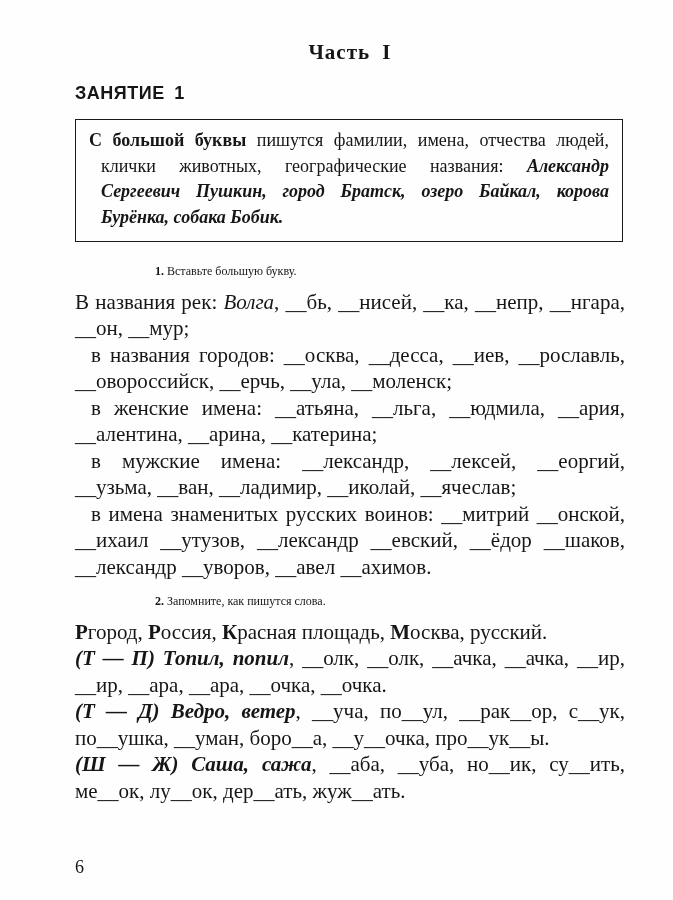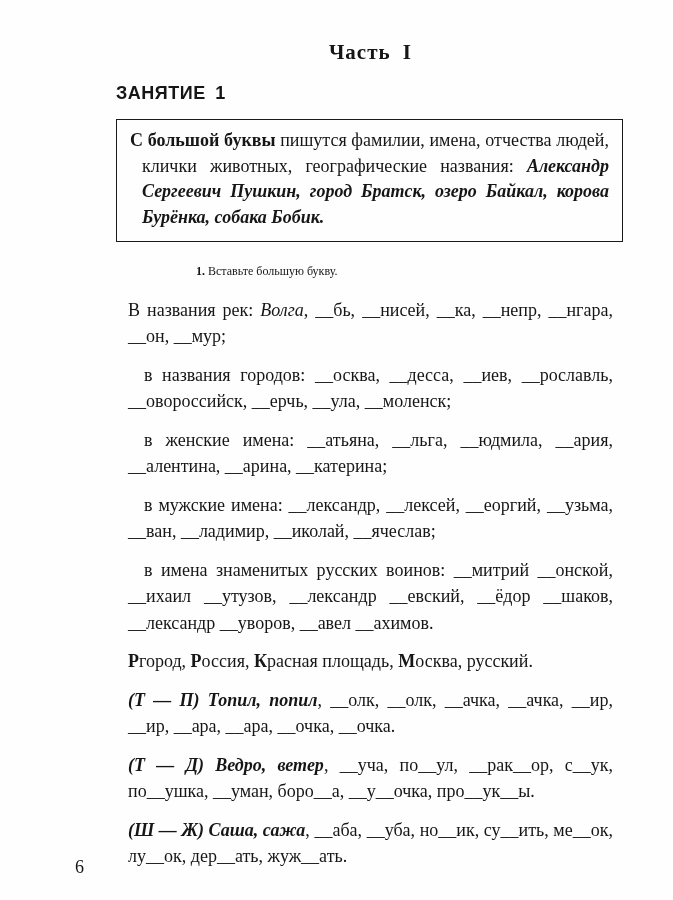--- a/index.html
+++ b/index.html
@@ -7,21 +7,21 @@
     padding: 0;
     background: #ffffff;
   }
   .page {
     position: relative;
     width: 673px;
     height: 900px;
     margin: 0 auto;
     background: #fefefe;
     box-sizing: border-box;
-    padding: 40px 48px 0 116px;
+    padding: 40px 48px 0 75px;
     overflow: hidden;
     font-family: "Liberation Serif", serif;
     color: #161616;
   }
   .part-title {
     margin: 0 0 18px 0;
     text-align: center;
     font-size: 21px;
     font-weight: 700;
     letter-spacing: 1px;
@@ -42,22 +42,22 @@
   }
   .rule-text {
     margin: 0;
     font-size: 18px;
     line-height: 25.5px;
     text-align: justify;
     padding-left: 12px;
     text-indent: -12px;
   }
   p.body {
-    margin: 12px;
-    font-size: 18px;
+    margin: 0;
+    font-size: 21px;
     line-height: 26.5px;
     text-align: justify;
   }
   p.indent {
     text-indent: 16px;
   }
   p.ex-heading {
     margin: 8px 0 4px 0;
     font-size: 12px;
     line-height: 26.5px;
@@ -86,20 +86,21 @@
     <p class="rule-text"><span class="seg-b">С большой буквы</span><span class="seg-n"> пишутся фамилии, имена, отчества людей, клички животных, географические названия: </span><span class="seg-bi">Александр Сергеевич Пушкин, город Братск, озеро Байкал, корова Бурёнка, собака Бобик.</span></p>
   </div>
 
   <p class="ex-heading"><span class="seg-b">1.</span><span class="seg-n"> Вставьте большую букву.</span></p>
   <p class="body"><span class="seg-n">В названия рек: </span><span class="seg-i">Волга</span><span class="seg-n">, __бь, __нисей, __ка, __непр, __нгара, __он, __мур;</span></p>
   <p class="body indent"><span class="seg-n">в названия городов: __осква, __десса, __иев, __рославль, __овороссийск, __ерчь, __ула, __моленск;</span></p>
   <p class="body indent"><span class="seg-n">в женские имена: __атьяна, __льга, __юдмила, __ария, __алентина, __арина, __катерина;</span></p>
   <p class="body indent"><span class="seg-n">в мужские имена: __лександр, __лексей, __еоргий, __узьма, __ван, __ладимир, __иколай, __ячеслав;</span></p>
   <p class="body indent"><span class="seg-n">в имена знаменитых русских воинов: __митрий __онской, __ихаил __утузов, __лександр __евский, __ёдор __шаков, __лександр __уворов, __авел __ахимов.</span></p>
 
+  <p class="ex-heading"><span class="seg-b">2.</span><span class="seg-n"> Запомните, как пишутся слова.</span></p>
   <p class="body"><span class="seg-b">Р</span><span class="seg-n">город, </span><span class="seg-b">Р</span><span class="seg-n">оссия, </span><span class="seg-b">К</span><span class="seg-n">расная площадь, </span><span class="seg-b">М</span><span class="seg-n">осква, русский.</span></p>
 
   <p class="body"><span class="seg-bi">(Т — П) Топил, попил</span><span class="seg-n">, __олк, __олк, __ачка, __ачка, __ир, __ир, __ара, __ара, __очка, __очка.</span></p>
   <p class="body"><span class="seg-bi">(Т — Д) Ведро, ветер</span><span class="seg-n">, __уча, по__ул, __рак__ор, с__ук, по__ушка, __уман, боро__а, __у__очка, про__ук__ы.</span></p>
   <p class="body"><span class="seg-bi">(Ш — Ж) Саша, сажа</span><span class="seg-n">, __аба, __уба, но__ик, су__ить, ме__ок, лу__ок, дер__ать, жуж__ать.</span></p>
 
   <div class="page-number">6</div>
 
 </div>
 

